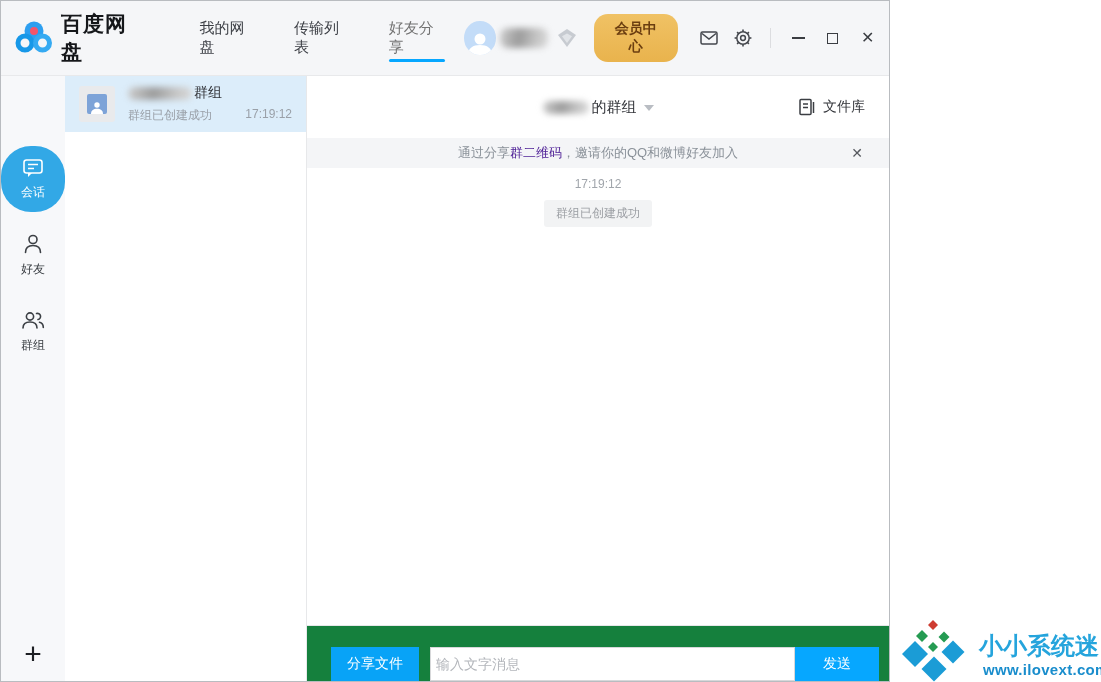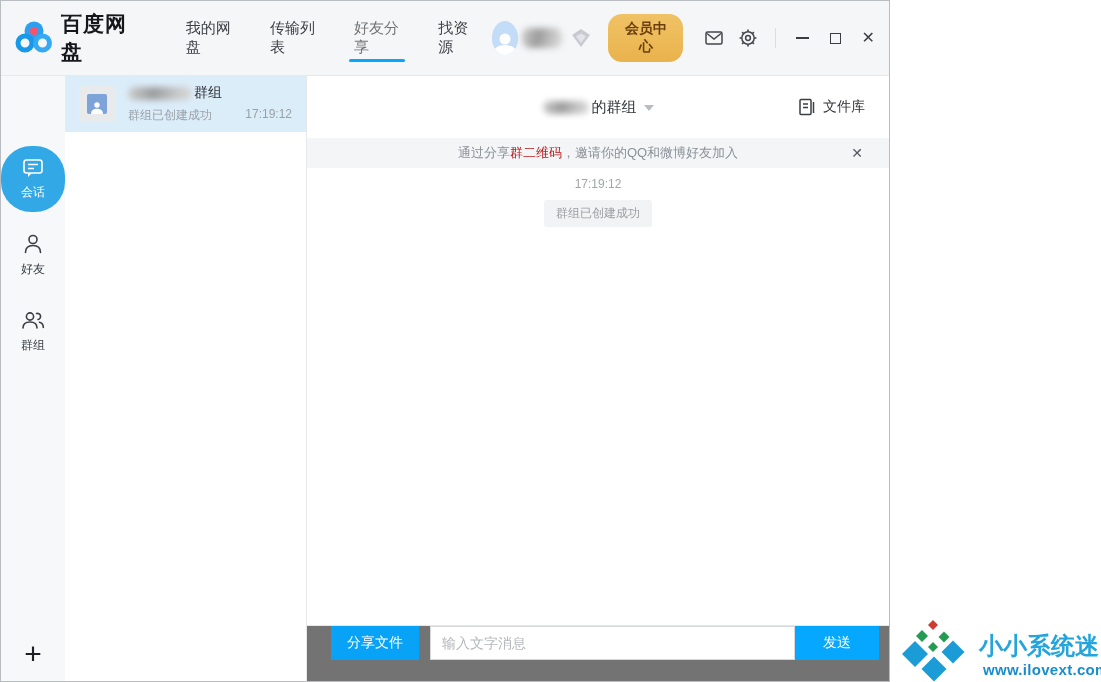--- a/index.html
+++ b/index.html
@@ -50,30 +50,30 @@
 
   .main { flex:1; display:flex; flex-direction:column; min-width:0; background:#fff; }
   .chat-header { height:62px; flex:0 0 62px; display:flex; align-items:center; justify-content:center; position:relative; }
   .chat-title { display:flex; align-items:center; font-size:15px; color:#33353a; cursor:pointer; }
   .header-name-blob { width:46px; height:13px; margin-right:3px; }
   .caret-down { width:0; height:0; border-left:5px solid transparent; border-right:5px solid transparent; border-top:6px solid #b9bdc3; margin-left:7px; margin-top:2px; }
   .file-library { position:absolute; right:24px; top:50%; transform:translateY(-50%); display:flex; align-items:center; font-size:14px; color:#33353a; cursor:pointer; }
   .file-library span { margin-left:7px; }
 
   .notice-bar { height:30px; flex:0 0 30px; background:#f4f5f7; display:flex; align-items:center; justify-content:center; position:relative; font-size:13px; color:#8a9199; }
-  .notice-link { color:#b91c1c; cursor:pointer; }
+  .notice-link { color:#4c1d95; cursor:pointer; }
   .notice-close { position:absolute; right:26px; top:50%; transform:translateY(-50%); font-size:14px; color:#55585e; cursor:pointer; line-height:1; }
 
   .messages { flex:1; display:flex; flex-direction:column; align-items:center; overflow:hidden; }
   .msg-timestamp { margin-top:9px; font-size:12px; color:#a0a5ab; }
   .msg-system { margin-top:9px; background:#f2f3f4; color:#9b9ea3; font-size:12px; padding:5px 12px; border-radius:3px; }
 
-  .composer { height:56px; flex:0 0 56px; border-top:1px solid #e6e7e9; display:flex; align-items:flex-start; padding:0 10px 0 24px; background:#737373; }
+  .composer { height:56px; flex:0 0 56px; border-top:1px solid #e6e7e9; display:flex; align-items:flex-end; padding:0 10px 0 24px; background:#15803d; }
   .share-btn { width:88px; height:34px; background:#08a3f7; color:#fff; border:none; font-size:14px; cursor:pointer; flex:0 0 88px; }
-  .msg-input { flex:1; height:34px; margin-left:11px; border:1px solid #d7d8da; padding:0 11px; font-size:14px; color:#333; outline:none; font-family:"Liberation Sans","DejaVu Sans",sans-serif; }
+  .msg-input { flex:1; height:34px; margin-left:11px; border:1px solid #d7d8da; padding:0 5px; font-size:14px; color:#333; outline:none; font-family:"Liberation Sans","DejaVu Sans",sans-serif; }
   .msg-input::placeholder { color:#b3b6bb; }
   .send-btn { width:84px; height:34px; background:#06a7ff; color:#fff; border:none; font-size:14px; cursor:pointer; flex:0 0 84px; }
 
   
   .watermark { position:absolute; left:896px; top:616px; width:205px; height:66px; z-index:50; pointer-events:none; }
   .wm-logo { position:absolute; left:0; top:2px; }
   .wm-name { position:absolute; left:82px; top:13px; font-size:24px; font-weight:bold; color:#1aa0db; white-space:nowrap; opacity:.95; }
   .wm-url { position:absolute; left:86px; top:44px; font-size:15px; font-weight:bold; color:#0d87ca; white-space:nowrap; opacity:.95; letter-spacing:.3px; }
 
   svg { display:block; }
@@ -98,23 +98,20 @@
 
     <div class="nav">
       <div class="nav-item">
           <span>我的网盘</span>
         </div>
       <div class="nav-item">
           <span>传输列表</span>
         </div>
       <div class="nav-item active">
           <span>好友分享</span>
-        </div>
-      <div class="nav-item">
-          <span>找资源</span>
         </div>
     </div>
 
     <div class="user-cluster">
       <div class="avatar-circle">
         <svg width="26" height="24" viewBox="0 0 26 24">
           <circle cx="13" cy="8" r="5.5" fill="#ffffff"></circle>
           <path d="M1,24 c0,-7 5,-10 12,-10 s12,3 12,10 z" fill="#ffffff"></path>
         </svg>
       </div>

